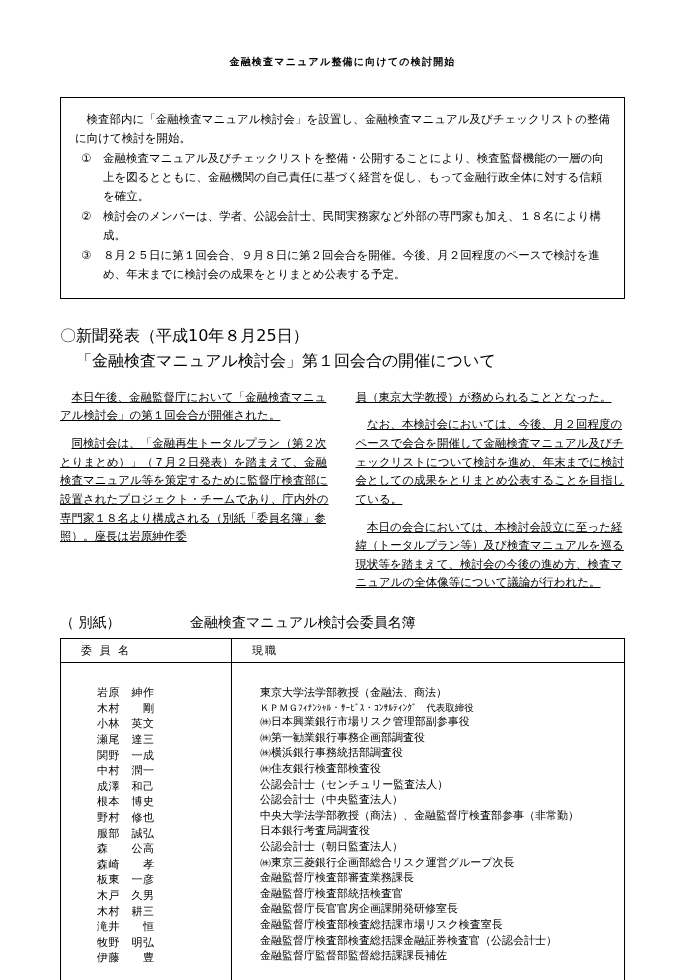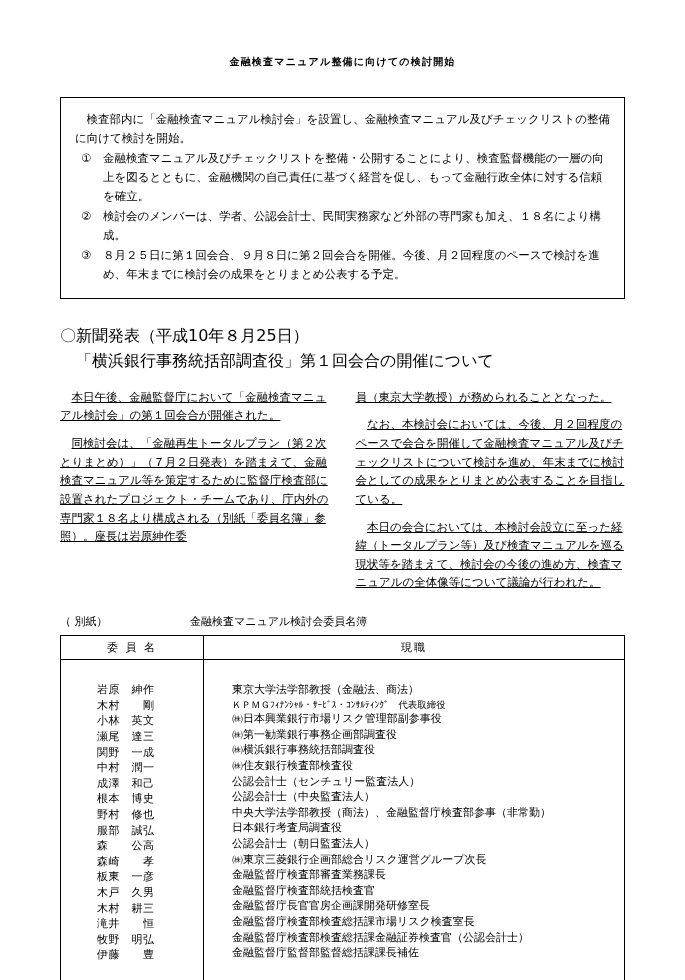--- a/index.html
+++ b/index.html
@@ -79,44 +79,44 @@
   .col p {
     margin: 0 0 0 0;
     text-indent: 1em;
   }
   .col p + p {
     margin-top: 9px;
   }
   .attach-row {
     margin-top: 22px;
     display: flex;
-    font-size: 11px;
+    font-size: 14px;
     align-items: baseline;
   }
   .attach-label {
     width: 130px;
     flex: 0 0 130px;
   }
   .attach-title {
     flex: 1 1 auto;
   }
   table.members {
     margin-top: 6px;
     border-collapse: collapse;
     width: 100%;
     font-size: 11px;
   }
   table.members th, table.members td {
     border: 1px solid #000;
     padding: 2px 6px;
   }
   table.members thead th {
-    text-align: center;
+    text-align: left;
     font-weight: normal;
-    padding: 4px 6px;
+    padding: 4px 20px;
     letter-spacing: 2px;
   }
   table.members th.col-name, table.members td.col-name {
     width: 130px;
   }
   .members-body td {
     padding: 0;
     vertical-align: top;
     border: 1px solid #000;
   }
@@ -164,21 +164,21 @@
       <div class="txt">検討会のメンバーは、学者、公認会計士、民間実務家など外部の専門家も加え、１８名により構成。</div>
     </div>
     <div class="summary-item">
       <div class="num">③</div>
       <div class="txt">８月２５日に第１回会合、９月８日に第２回会合を開催。今後、月２回程度のペースで検討を進め、年末までに検討会の成果をとりまとめ公表する予定。</div>
     </div>
   </div>
 
   <div class="section-head">
     <span>〇新聞発表（平成10年８月25日）</span>
-    <span class="sub">「横浜銀行事務統括部調査役」第１回会合の開催について</span>
+    <span class="sub">「金融検査マニュアル検討会」第１回会合の開催について</span>
   </div>
 
   <div class="columns">
     <div class="col">
       <p>本日午後、金融監督庁において「金融検査マニュアル検討会」の第１回会合が開催された。</p>
       <p>同検討会は、「金融再生トータルプラン（第２次とりまとめ）」（７月２日発表）を踏まえて、金融検査マニュアル等を策定するために監督庁検査部に設置されたプロジェクト・チームであり、庁内外の専門家１８名より構成される（別紙「委員名簿」参照）。座長は岩原紳作委</p>
     </div>
     <div class="col">
       <p style="text-indent:0">員（東京大学教授）が務められることとなった。</p>
       <p>なお、本検討会においては、今後、月２回程度のペースで会合を開催して金融検査マニュアル及びチェックリストについて検討を進め、年末までに検討会としての成果をとりまとめ公表することを目指している。</p>

